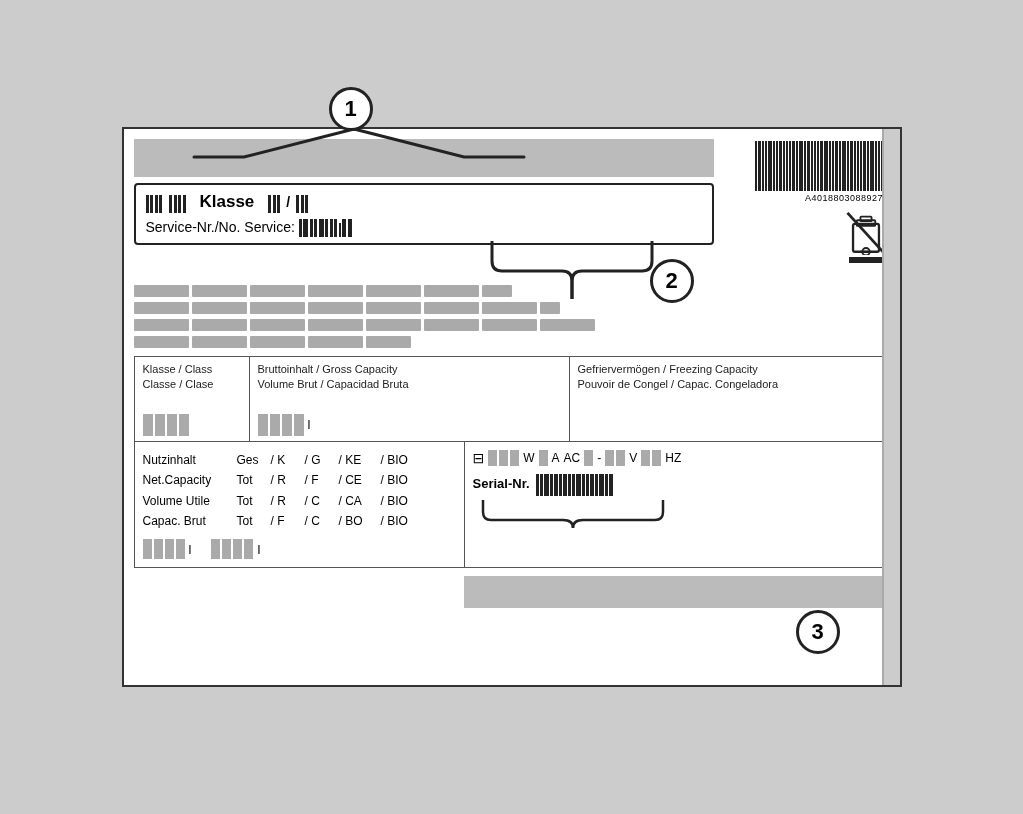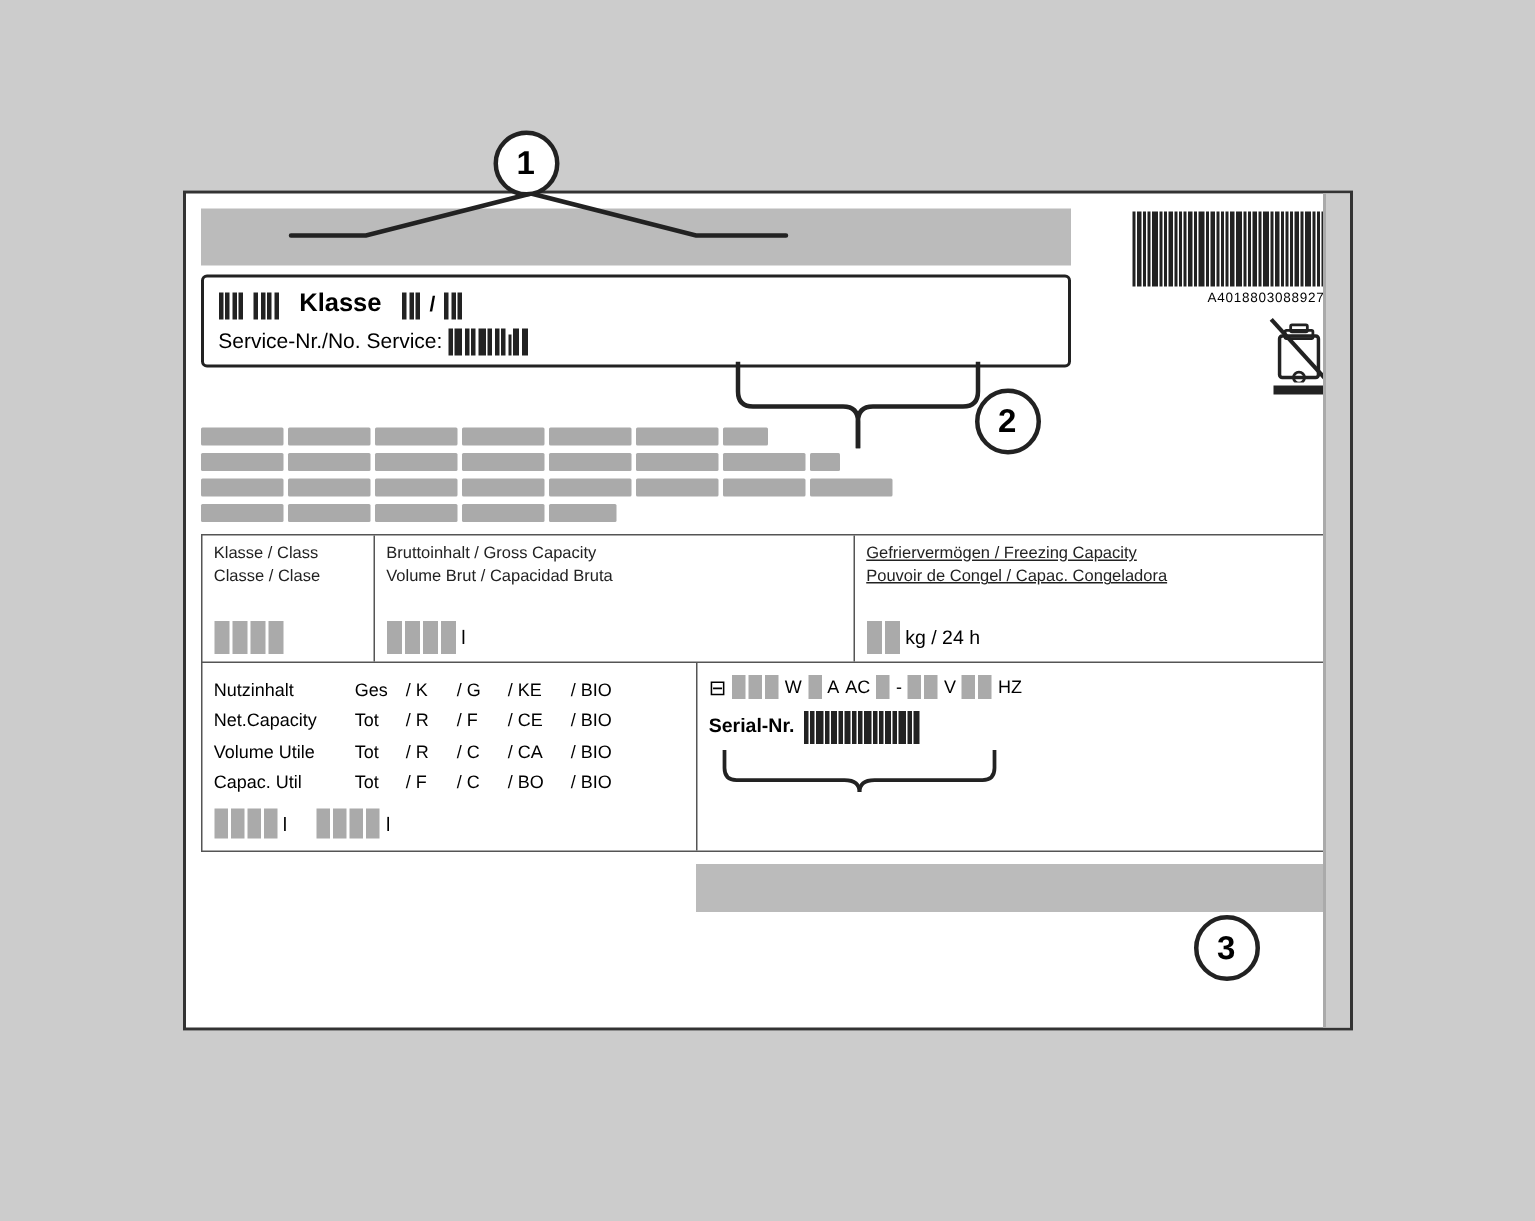--- a/index.html
+++ b/index.html
@@ -387,29 +387,22 @@
           <div style="display:flex; gap:2px;">
             <div style="background:#aaa; width:10px; height:22px;"></div>
             <div style="background:#aaa; width:10px; height:22px;"></div>
             <div style="background:#aaa; width:10px; height:22px;"></div>
             <div style="background:#aaa; width:10px; height:22px;"></div>
           </div>
           <span style="font-size:13px;">l</span>
         </div>
       </div>
       <div class="spec-cell">
-        <div class="spec-label" style="white-space: pre-line; font-size:11px;text-decoration:underline;">Gefriervermögen / Freezing Capacity
+        <div class="spec-label" style="white-space: pre-line; font-size:11px;">Gefriervermögen / Freezing Capacity
 Pouvoir de Congel / Capac. Congeladora</div>
-        <div class="spec-value">
-          <div style="display:flex; gap:2px;">
-            <div style="background:#aaa; width:10px; height:22px;"></div>
-            <div style="background:#aaa; width:10px; height:22px;"></div>
-          </div>
-          <span style="font-size:13px;">kg / 24 h</span>
-        </div>
       </div>
     </div>
 
     <div style="display:flex; border: 1.5px solid #555; border-top:none;">
 
       <div style="flex:0 0 330px; padding:8px; border-right:1.5px solid #555;">
         <div class="cap-row">
           <span style="width:90px; font-size:12px;">Nutzinhalt</span>
           <span style="width:30px; font-size:12px;">Ges</span>
           <span style="width:30px; font-size:12px;">/ K</span>
@@ -427,21 +420,21 @@
         </div>
         <div class="cap-row">
           <span style="width:90px; font-size:12px;">Volume Utile</span>
           <span style="width:30px; font-size:12px;">Tot</span>
           <span style="width:30px; font-size:12px;">/ R</span>
           <span style="width:30px; font-size:12px;">/ C</span>
           <span style="width:38px; font-size:12px;">/ CA</span>
           <span style="font-size:12px;">/ BIO</span>
         </div>
         <div class="cap-row">
-          <span style="width:90px; font-size:12px;">Capac. Util</span>
+          <span style="width:90px; font-size:12px;">Capac. Brut</span>
           <span style="width:30px; font-size:12px;">Tot</span>
           <span style="width:30px; font-size:12px;">/ F</span>
           <span style="width:30px; font-size:12px;">/ C</span>
           <span style="width:38px; font-size:12px;">/ BO</span>
           <span style="font-size:12px;">/ BIO</span>
         </div>
 
         <div style="display:flex; margin-top:8px; gap:20px;">
           <div style="display:flex; align-items:center; gap:4px;">
             <div style="display:flex; gap:2px;">

